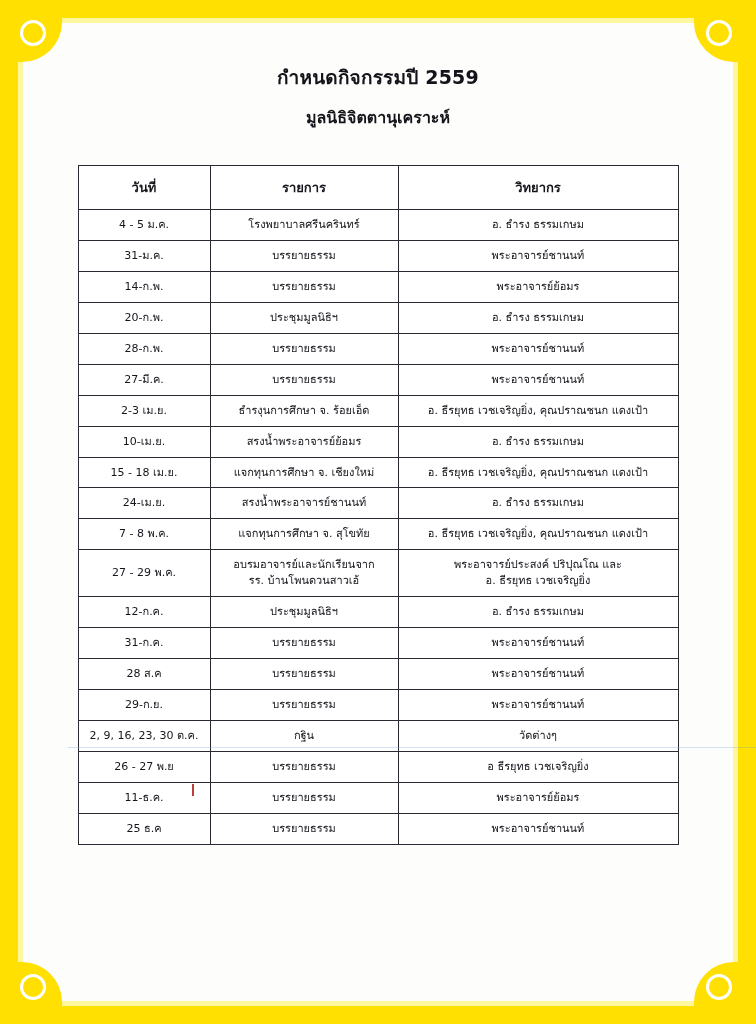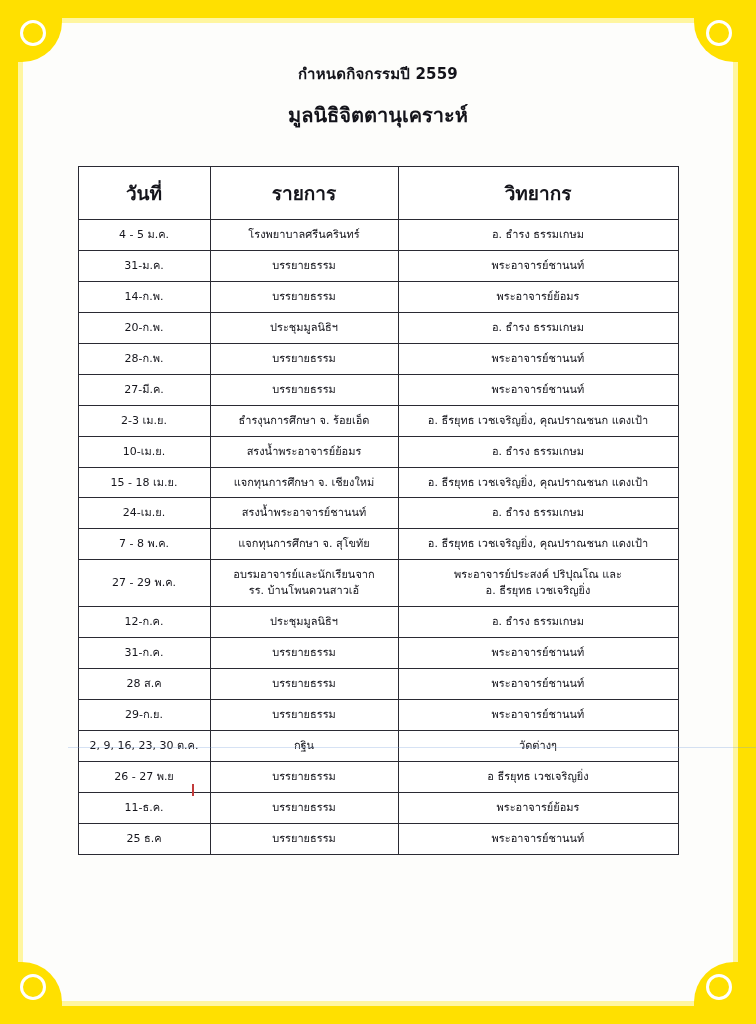--- a/index.html
+++ b/index.html
@@ -65,50 +65,50 @@
     left: 40px;
     top: 40px;
     width: 676px;
     height: 944px;
   }
 
   .doc-title {
     text-align: center;
     font-family: "DejaVu Sans", sans-serif;
     font-weight: bold;
-    font-size: 15px;
+    font-size: 19px;
     color: #13131a;
     letter-spacing: 0.2px;
     margin-top: 22px;
   }
   .doc-subtitle {
     text-align: center;
     font-family: "DejaVu Sans", sans-serif;
     font-weight: bold;
-    font-size: 20px;
+    font-size: 16px;
     color: #13131a;
     margin-top: 13px;
   }
 
   table.schedule {
     margin: 35px auto 0 auto;
     border-collapse: collapse;
     width: 600px;
     background: #ffffff;
     table-layout: fixed;
   }
   table.schedule th, table.schedule td {
     border: 1px solid #2a2a33;
     text-align: center;
     vertical-align: middle;
     font-family: "DejaVu Sans", sans-serif;
     color: #15151c;
   }
   table.schedule th {
-    font-size: 19px;
+    font-size: 13px;
     font-weight: bold;
     padding: 11px 2px;
   }
   table.schedule td {
     font-size: 11px;
     padding: 7px 3px;
     line-height: 1.45;
   }
   col.c-date { width: 132px; }
   col.c-item { width: 188px; }

